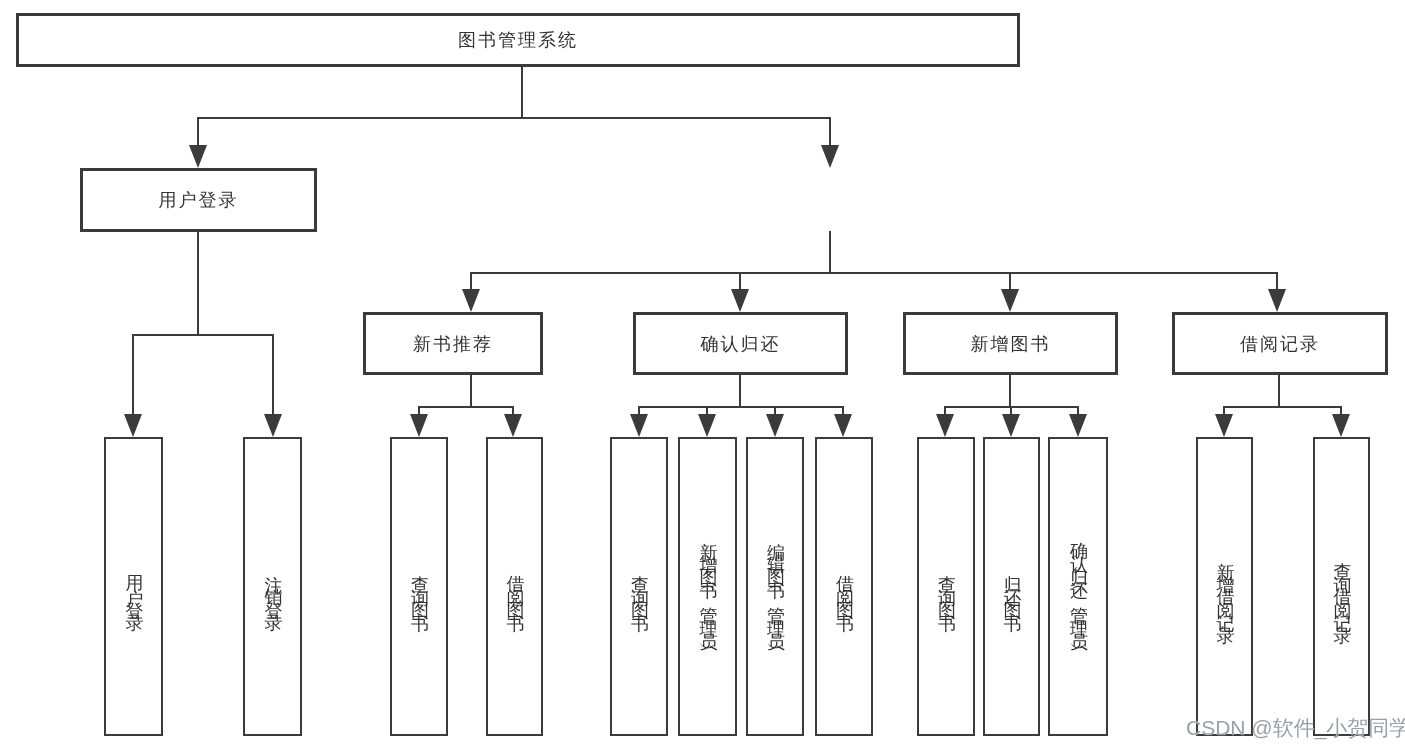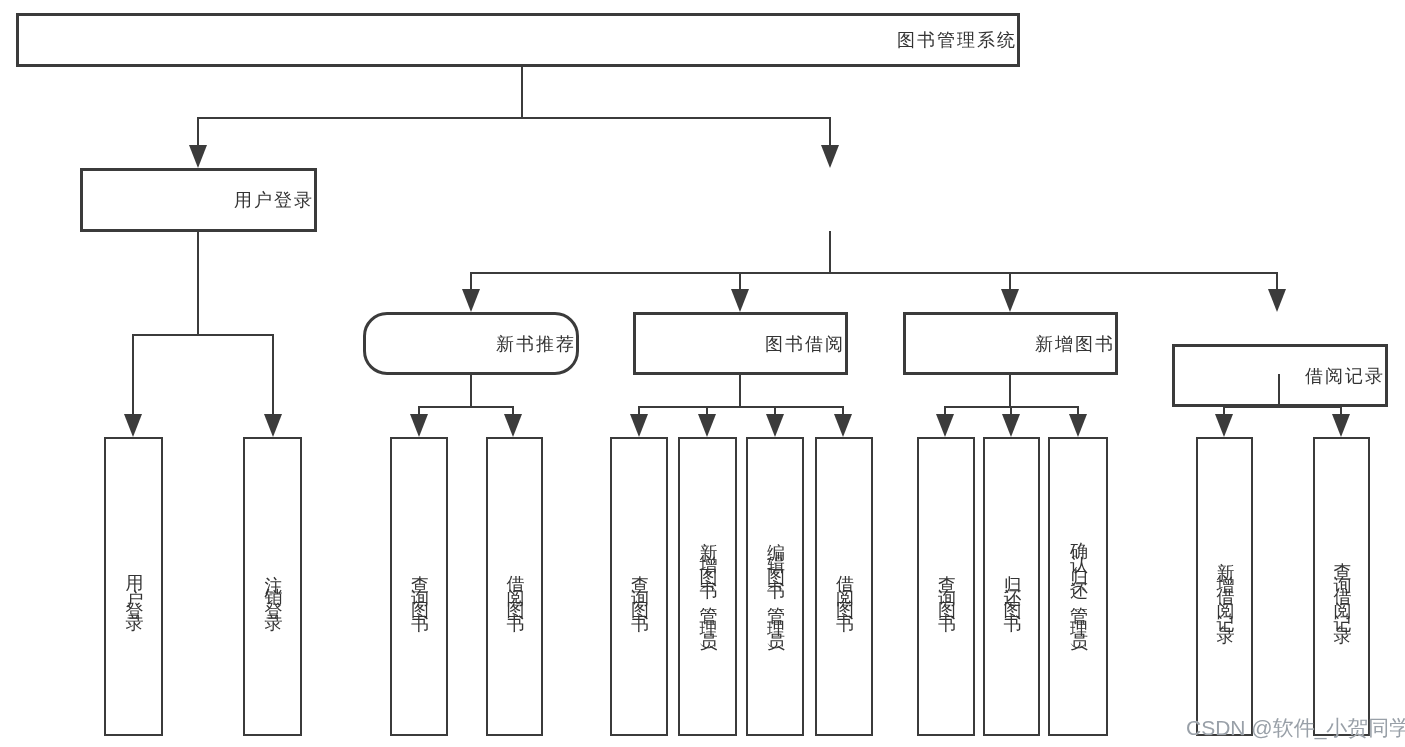--- a/index.html
+++ b/index.html
@@ -20,21 +20,21 @@
   
   .box{
     position:absolute;
     box-sizing:border-box;
     border:3px solid var(--line);
     background:var(--bg);
     display:flex;
     align-items:center;
     justify-content:center;
   }
-  .hbox{font-size:18px;letter-spacing:2px;justify-content:flex-end;}
+  .hbox{font-size:18px;letter-spacing:2px;}
   .vbox{border-width:2px;}
   .vbox .vtext{
     writing-mode:vertical-rl;
     text-orientation:mixed;
     font-size:18px;
     line-height:1.1;
     letter-spacing:13px;
     white-space:nowrap;
   }
   
@@ -43,24 +43,24 @@
   .ah{
     position:absolute;width:0;height:0;
     border-left:9px solid transparent;
     border-right:9px solid transparent;
     border-top:23px solid var(--line);
   }
   
   #b-root{left:16px;top:13px;width:1004px;height:54px;}
   #b-user-login{left:80px;top:168px;width:237px;height:64px;}
   #b-book-mgmt{left:713px;top:168px;width:235px;height:64px;}
-  #b-new-book{left:363px;top:312px;width:216px;height:63px;border-radius:24px;}
+  #b-new-book{left:363px;top:312px;width:180px;height:63px;}
   #b-book-borrow{left:633px;top:312px;width:215px;height:63px;}
   #b-cur-borrow{left:903px;top:312px;width:215px;height:63px;}
-  #b-borrow-rec{left:1172px;top:312px;width:216px;height:63px;margin-top:32px;}
+  #b-borrow-rec{left:1172px;top:312px;width:216px;height:63px;}
   .leaf{top:437px;height:299px;}
   #l-user-login{left:104px;width:59px;}
   #l-logout{left:243px;width:59px;}
   #l-query1{left:390px;width:58px;}
   #l-borrow1{left:486px;width:57px;}
   #l-query2{left:610px;width:58px;}
   #l-add-book{left:678px;width:59px;}
   #l-edit-book{left:746px;width:58px;}
   #l-borrow2{left:815px;width:58px;}
   #l-query3{left:917px;width:58px;}
@@ -114,21 +114,21 @@
   <div class="lv" style="left:1276px;top:272px;height:20px;"></div>
   <div class="ah" style="left:462px;top:289px;"></div>
   <div class="ah" style="left:731px;top:289px;"></div>
   <div class="ah" style="left:1001px;top:289px;"></div>
   <div class="ah" style="left:1268px;top:289px;"></div>
 
   <div class="box hbox" id="b-new-book">
     <span>新书推荐</span>
   </div>
   <div class="box hbox" id="b-book-borrow">
-    <span>图书借阅</span>
+    <span>确认归还</span>
   </div>
   <div class="box hbox" id="b-cur-borrow">
     <span>新增图书</span>
   </div>
   <div class="box hbox" id="b-borrow-rec">
     <span>借阅记录</span>
   </div>
 
   <div class="lv" style="left:470px;top:374px;height:33px;"></div>
   <div class="lh" style="left:418px;top:406px;width:96px;"></div>

